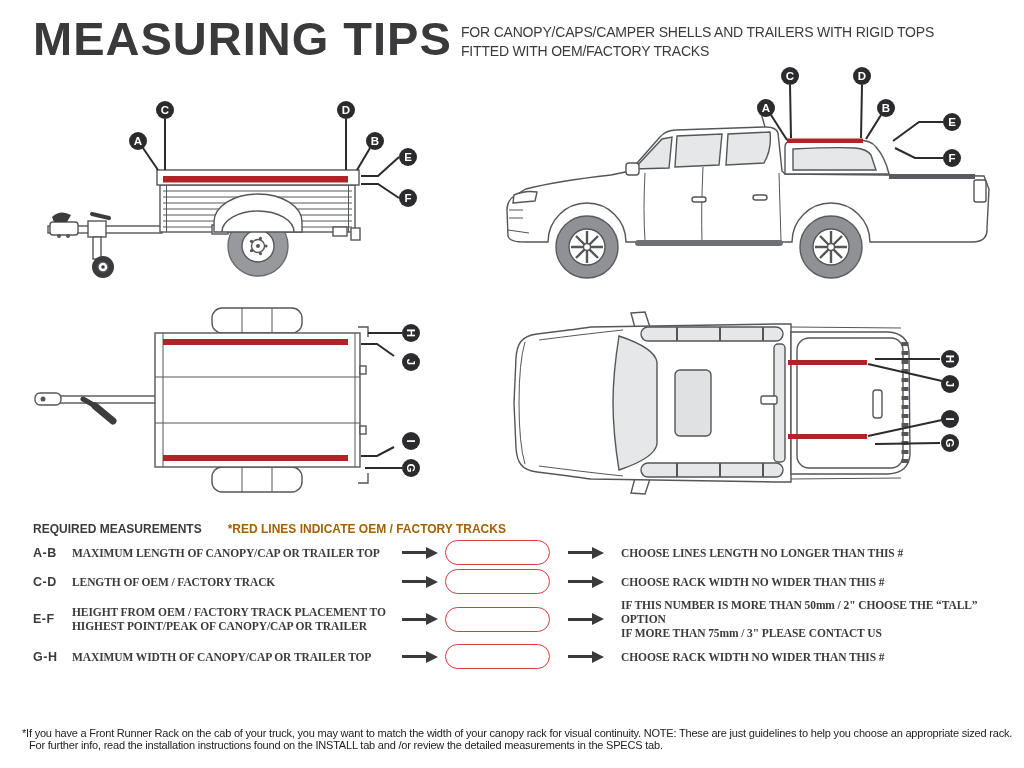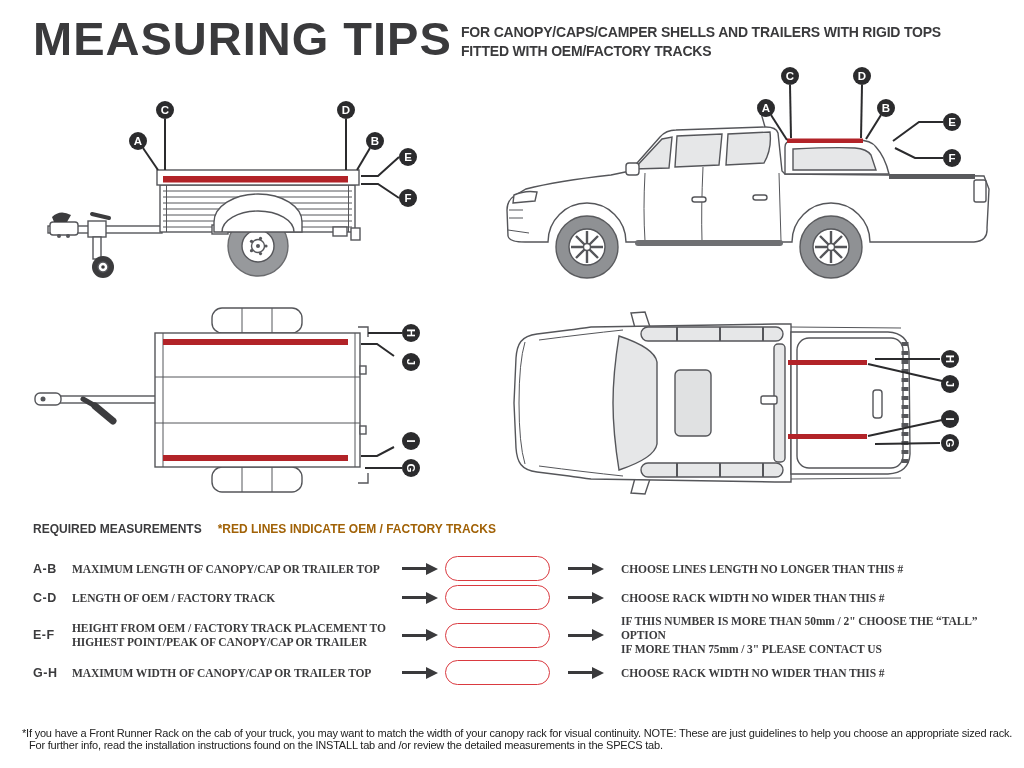--- a/index.html
+++ b/index.html
@@ -1,23 +1,23 @@
 <!DOCTYPE html>
 <html><head>
 <meta charset="utf-8">
 <style>
   html,body{margin:0;padding:0;background:#fff;}
   .page{position:relative;width:1024px;height:768px;background:#fff;overflow:hidden;
         font-family:"Liberation Sans",sans-serif;color:#3b3b3d;}
   .abs{position:absolute;}
   .title{left:33px;top:14px;font-size:47px;font-weight:bold;letter-spacing:1px;color:#3a3a3c;line-height:50px;}
-  .subtitle{left:461px;top:23px;font-size:14px;font-weight:bold;line-height:19px;color:#3a3a3c;white-space:pre-line;letter-spacing:-0.2px;}
-  .legend{left:33px;top:522px;display:flex;gap:16px;font-size:12px;font-weight:bold;align-items:baseline;}
+  .subtitle{left:461px;top:23px;font-size:14px;font-weight:normal;line-height:19px;color:#3a3a3c;white-space:pre-line;letter-spacing:-0.2px;}
+  .legend{left:33px;top:522px;display:flex;gap:26px;font-size:12px;font-weight:bold;align-items:baseline;}
   .legend .note{color:#a16207;}
-  .rows{left:33px;top:556px;width:980px;}
+  .rows{left:33px;top:540px;width:980px;}
   .mrow{display:grid;grid-template-columns:39px 330px 43px 107px 67px 1fr;align-items:center;margin-bottom:4px;}
   .code{font-size:12.5px;font-weight:bold;letter-spacing:0.5px;}
   .desc,.result{font-size:11.5px;font-weight:bold;line-height:14px;white-space:pre-line;letter-spacing:-0.1px;font-family:Liberation Serif, serif;}
   .result{padding-left:2px;}
   .pill{width:103px;height:23px;border:1.6px solid #da3a40;border-radius:13px;background:#fff;}
   .arrow{position:relative;width:36px;height:12px;}
   .arrow::before{content:"";position:absolute;left:0;top:4.5px;width:25px;height:3px;background:#3a3a3c;}
   .arrow::after{content:"";position:absolute;right:0;top:0;width:0;height:0;
     border-left:12px solid #3a3a3c;border-top:6px solid transparent;border-bottom:6px solid transparent;}
   .a-center{justify-self:center;}

